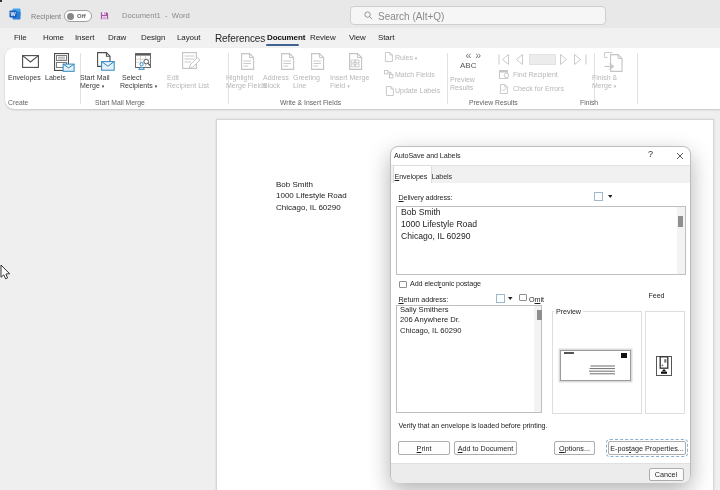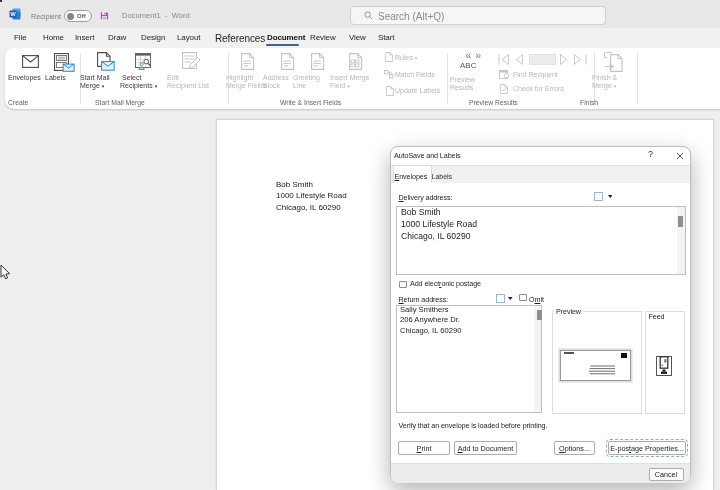--- a/index.html
+++ b/index.html
@@ -276,21 +276,21 @@
 <svg class="abs" style="left:589px;top:365px;" width="27" height="10" viewBox="0 0 27 10">
   <g stroke="#4a4a4a" stroke-width="0.8">
     <line x1="1.5" y1="1" x2="26" y2="1"></line>
     <line x1="0.5" y1="3.6" x2="26" y2="3.6"></line>
     <line x1="0" y1="6.2" x2="26" y2="6.2"></line>
     <line x1="0.8" y1="8.8" x2="26" y2="8.8"></line>
   </g>
 </svg>
 
 <div class="abs" style="left:645px;top:310.5px;width:39.5px;height:103px;border:1px solid #dedede;box-sizing:border-box;"></div>
-<div class="abs ui" style="left:646.5px;top:312px;background:#fff;padding:0 2px;">Feed</div>
+<div class="abs ui" style="left:646.5px;top:291px;background:#fff;padding:0 2px;">Feed</div>
 <svg class="abs" style="left:656px;top:356px;" width="16" height="20" viewBox="0 0 16 20">
   <rect x="0.5" y="0.5" width="15" height="19" fill="#fff" stroke="#555" stroke-width="1"></rect>
   <rect x="4.2" y="0.8" width="7.6" height="11.4" fill="#fff" stroke="#333" stroke-width="1.3"></rect>
   <rect x="8.2" y="3.2" width="2.2" height="3.4" fill="#777"></rect>
   <rect x="5.6" y="8.6" width="1.6" height="1.6" fill="#777"></rect>
   <path d="M5.5 15.5 L8 13 L10.5 15.5 Z" fill="#111"></path>
   <rect x="5" y="15.8" width="6" height="2" fill="#111"></rect>
 </svg>
 
 <div class="abs ui" style="left:398.5px;top:420.6px;">Verify that an envelope is loaded before printing.</div>

